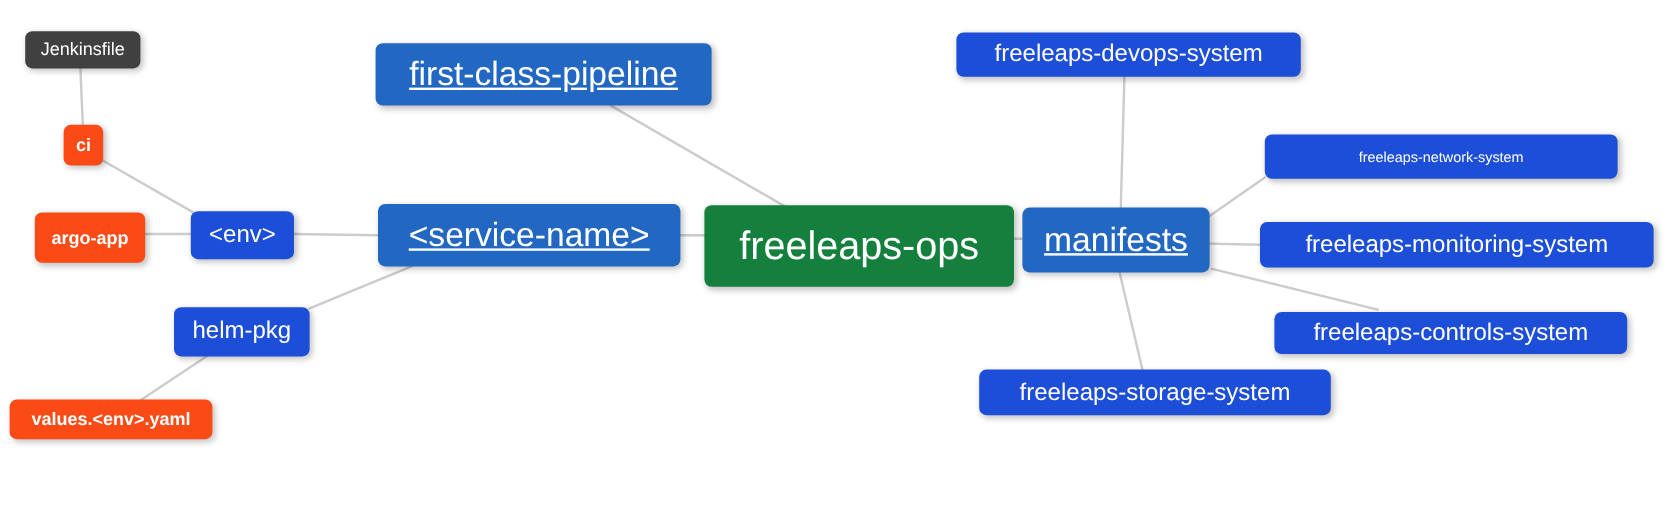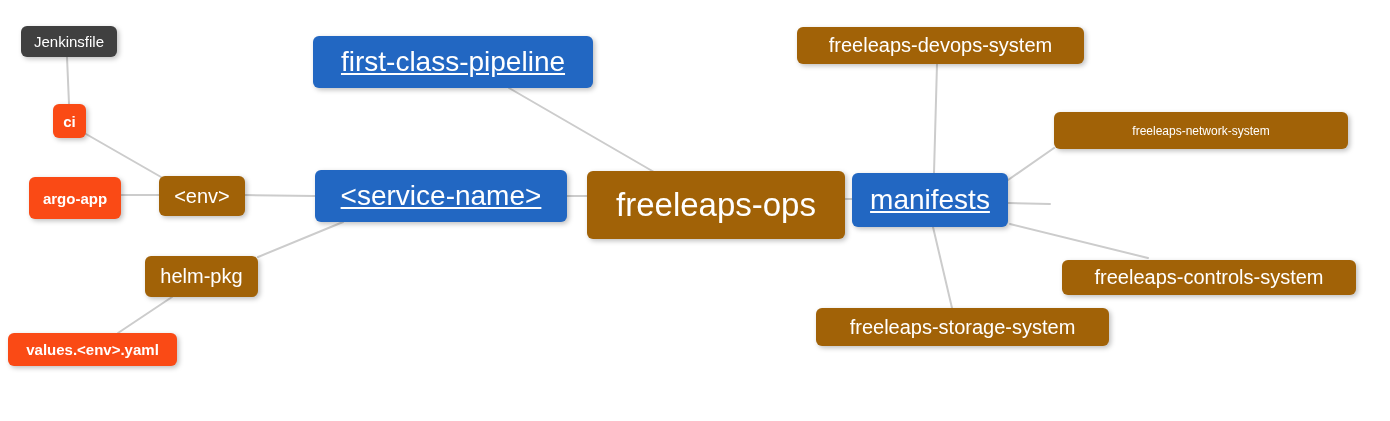--- a/index.html
+++ b/index.html
@@ -17,24 +17,24 @@
     display:flex;align-items:center;justify-content:center;
     color:#ffffff;
     border-radius:6px;
     box-shadow:2px 2px 5px rgba(0,0,0,0.25);
     white-space:nowrap;
     cursor:pointer;
     box-sizing:border-box;
     padding:0 6px;
   }
   .blue{background:#2267c2;text-decoration:underline;}
-  .green{background:#a16207;}
+  .green{background:#1d4ed8;}
   .red{background:#fa4a15;font-weight:bold;}
   .orange{background:#404040;}
-  .dark{background:#a16207;}
+  .dark{background:#15803d;}
 </style>
 </head>
 <body>
 
 <div class="canvas">
 
   <svg class="edges" viewBox="0 0 1390 421" xmlns="http://www.w3.org/2000/svg">
     <line x1="67" y1="57" x2="69" y2="104"></line>
     <line x1="86" y1="134" x2="161" y2="177"></line>
     <line x1="121" y1="195" x2="159" y2="195"></line>
@@ -68,18 +68,19 @@
   <div class="node blue" style="left:315px;top:170px;width:252px;height:52px;font-size:28px">&lt;service-name&gt;</div>
 
   <div class="node dark" style="left:587px;top:171px;width:258px;height:68px;font-size:33px">freeleaps-ops</div>
 
   <div class="node blue" style="left:852px;top:173px;width:156px;height:54px;font-size:28px">manifests</div>
 
   <div class="node green" style="left:797px;top:27px;width:287px;height:37px;font-size:20px">freeleaps-devops-system</div>
 
   <div class="node green" style="left:1054px;top:112px;width:294px;height:37px;font-size:12px">freeleaps-network-system</div>
 
+  <div class="node green" style="left:1050px;top:185px;width:328px;height:38px;font-size:20px">freeleaps-monitoring-system</div>
 
   <div class="node green" style="left:1062px;top:260px;width:294px;height:35px;font-size:20px">freeleaps-controls-system</div>
 
   <div class="node green" style="left:816px;top:308px;width:293px;height:38px;font-size:20px">freeleaps-storage-system</div>
 
 </div>
 
 </body></html>

